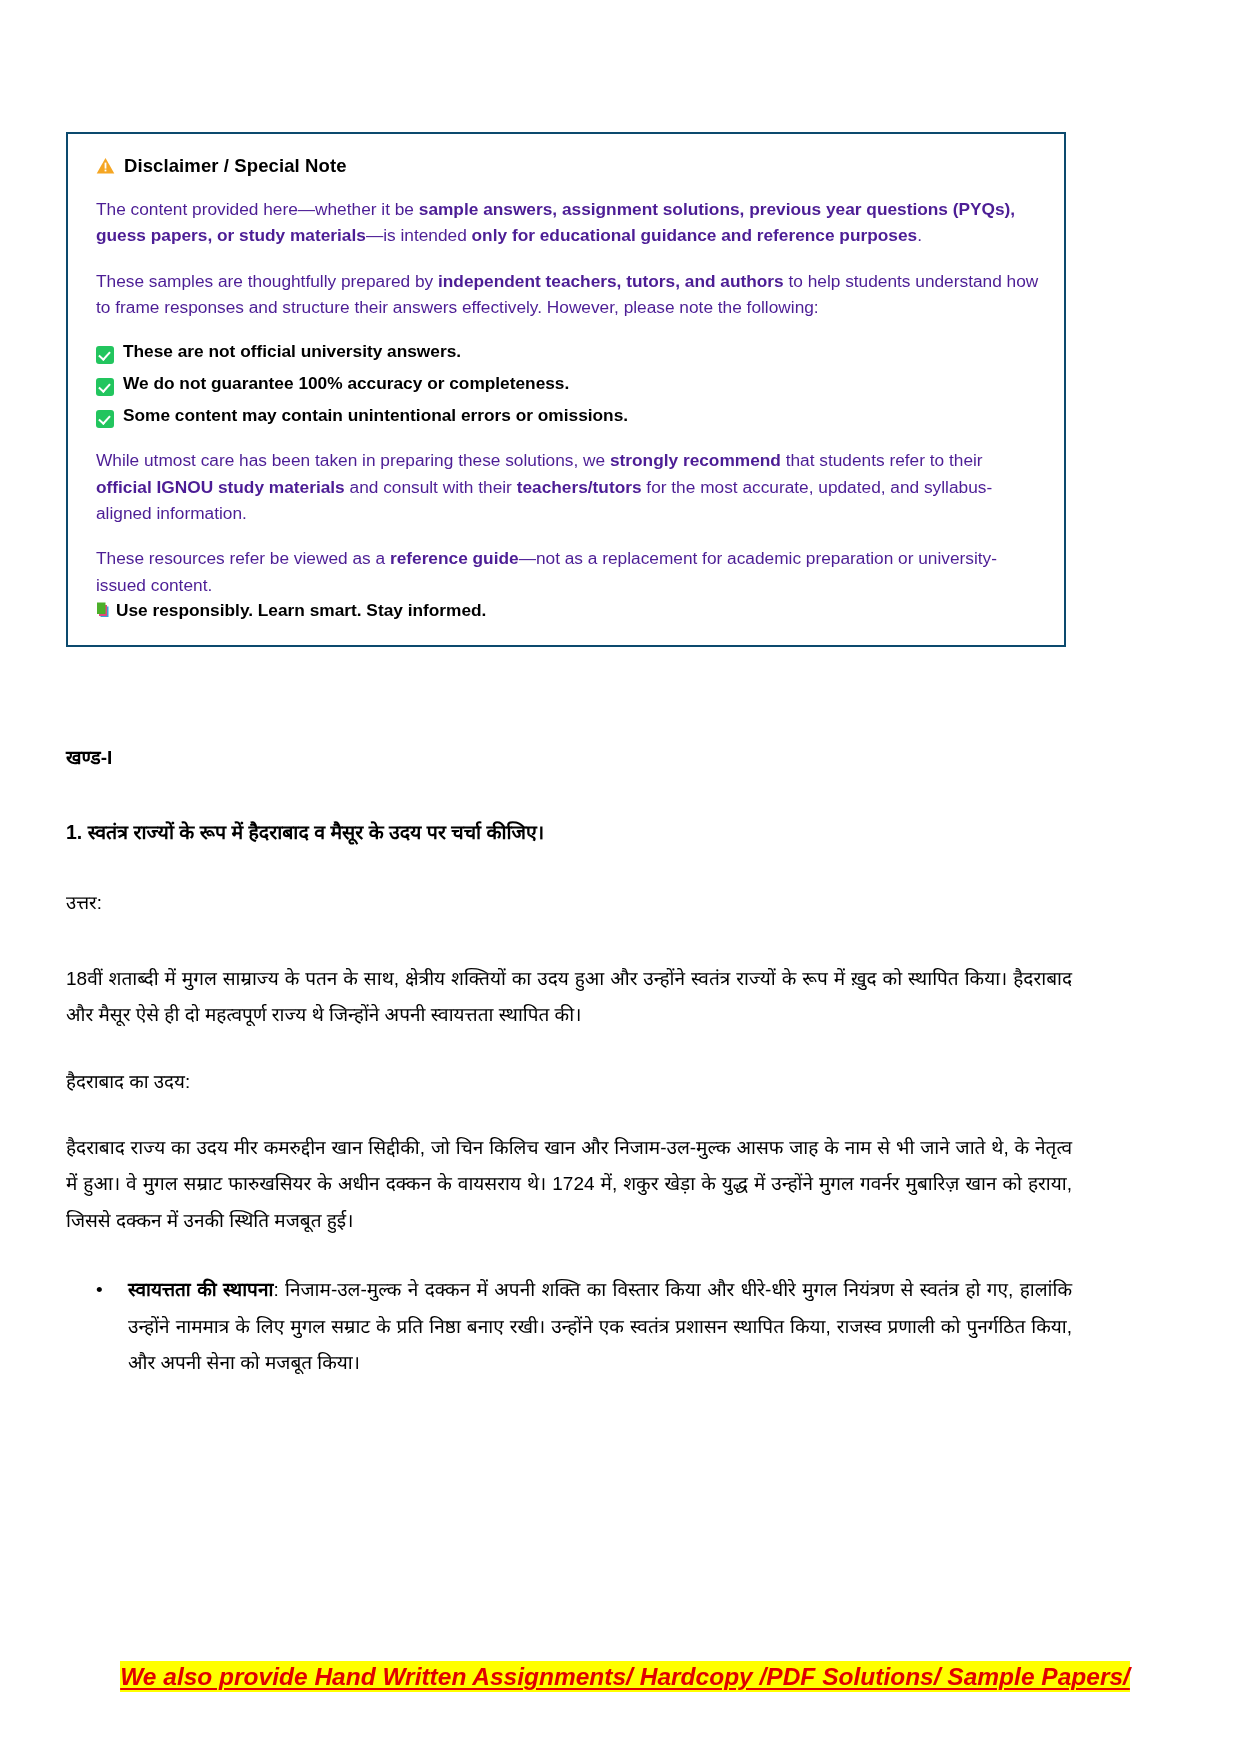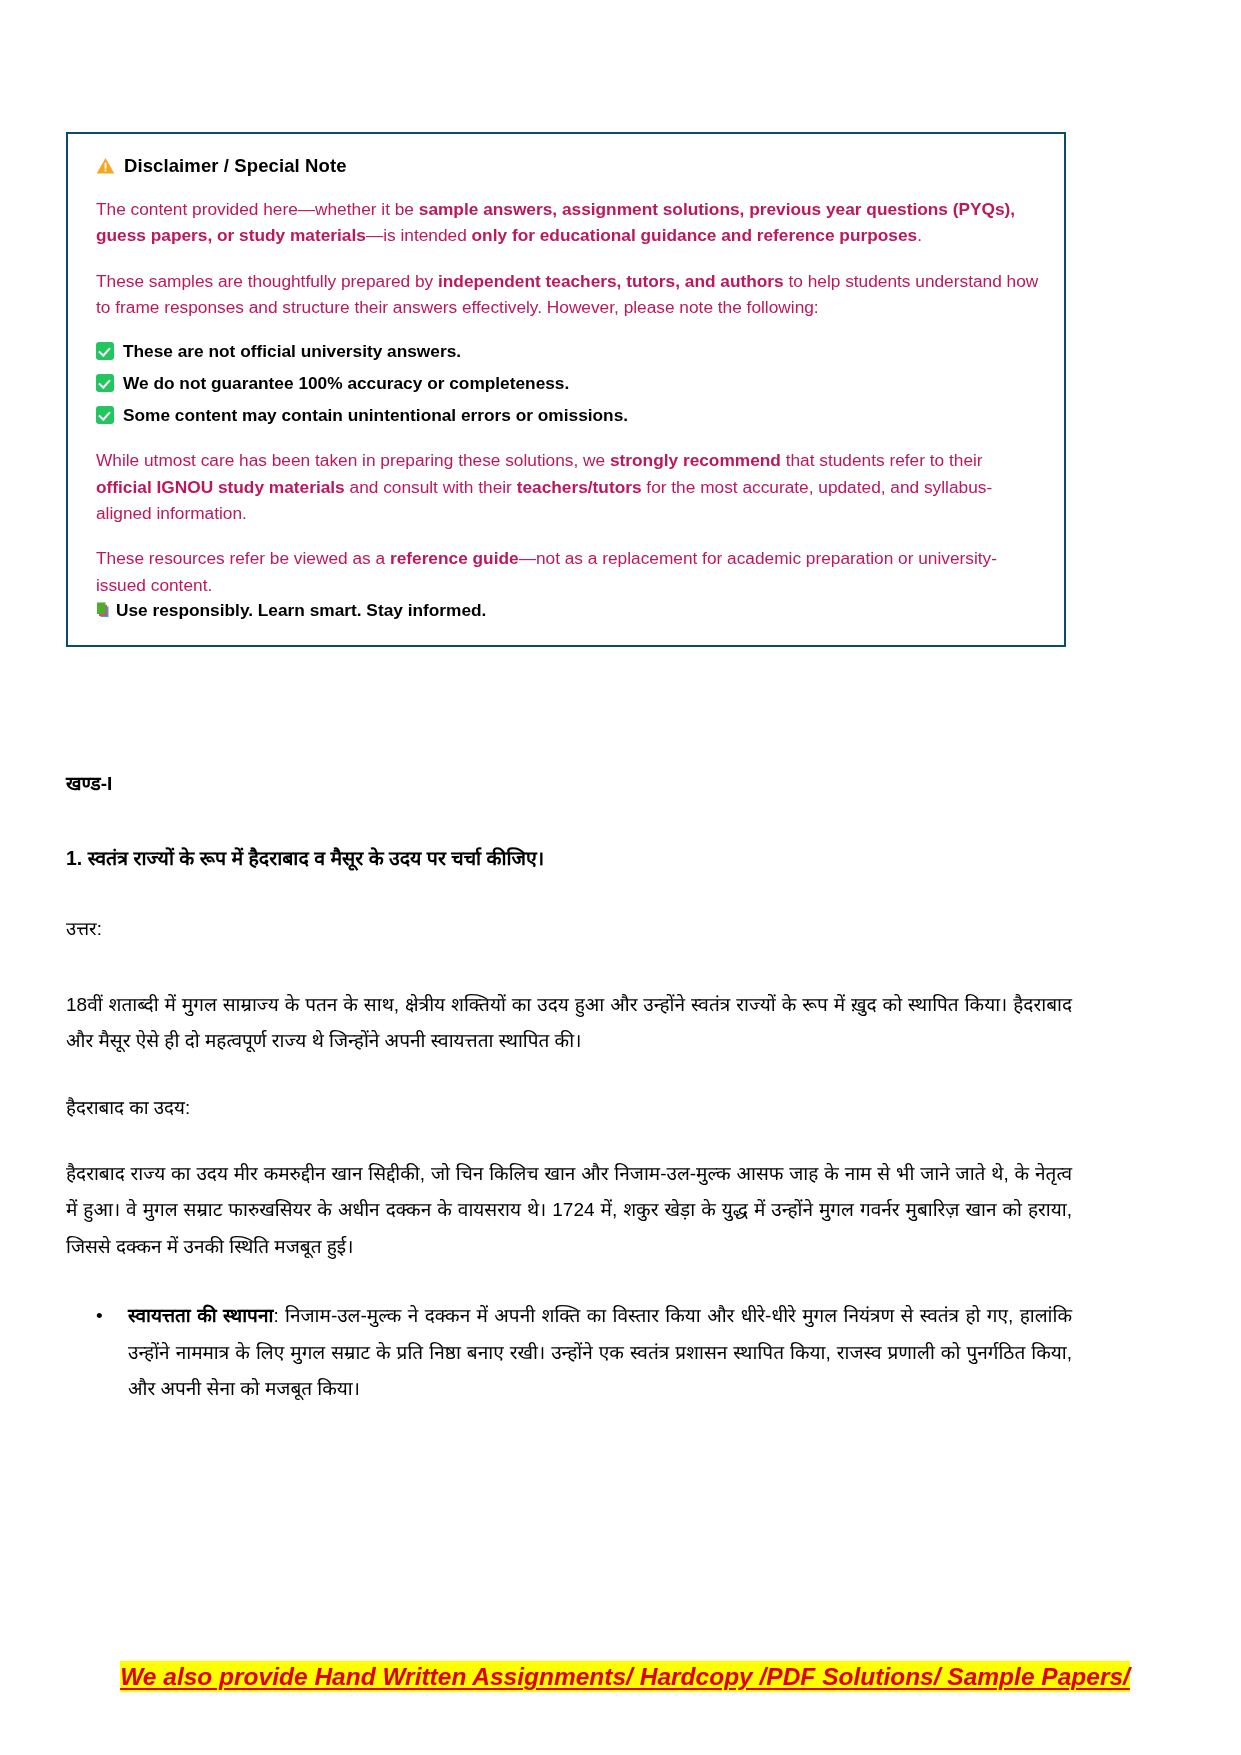--- a/index.html
+++ b/index.html
@@ -52,32 +52,32 @@
     height: 18px;
     position: relative;
     flex: 0 0 auto;
   }
   .warn-icon svg { display:block; }
 
   .disclaimer-box p {
     margin: 0 0 19px 6px;
     font-size: 17.3px;
     line-height: 1.52;
-    color: #be185d;
+    color: #4c1d95;
   }
   .disclaimer-box p:last-of-type { margin-bottom: 0; }
 
   .check-list {
     list-style: none;
     margin: 0 0 19px 6px;
     padding: 0;
   }
   .check-list li {
     display: flex;
-    align-items: flex-start;
+    align-items: flex-end;
     gap: 9px;
     font-size: 17.3px;
     font-weight: bold;
     line-height: 1.45;
     margin-bottom: 7px;
   }
   .check-list li:last-child { margin-bottom: 0; }
 
   .check-icon {
     flex: 0 0 auto;
@@ -115,21 +115,21 @@
     height: 19px;
     position: relative;
     margin-top: 2px;
   }
   .books-icon svg { display: block; }
 
   
   .content {
     position: absolute;
     left: 66px;
-    top: 771px;
+    top: 745px;
     width: 1006px;
   }
   .section-heading {
     font-family: "Liberation Sans", sans-serif;
     font-size: 19px;
     font-weight: bold;
     margin: 0 0 46px 0;
     line-height: 1.4;
   }
   .question {

